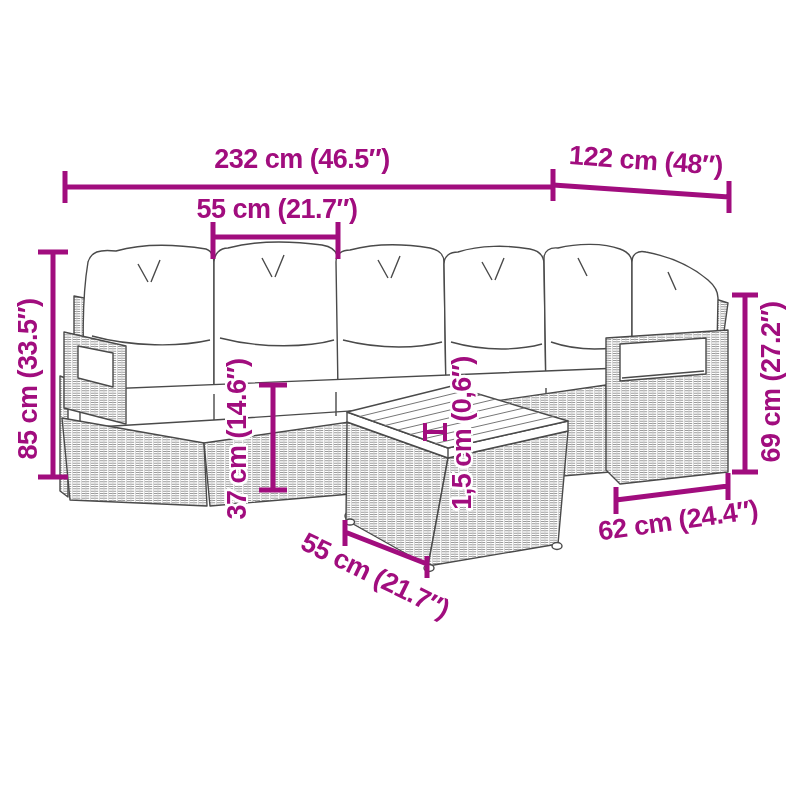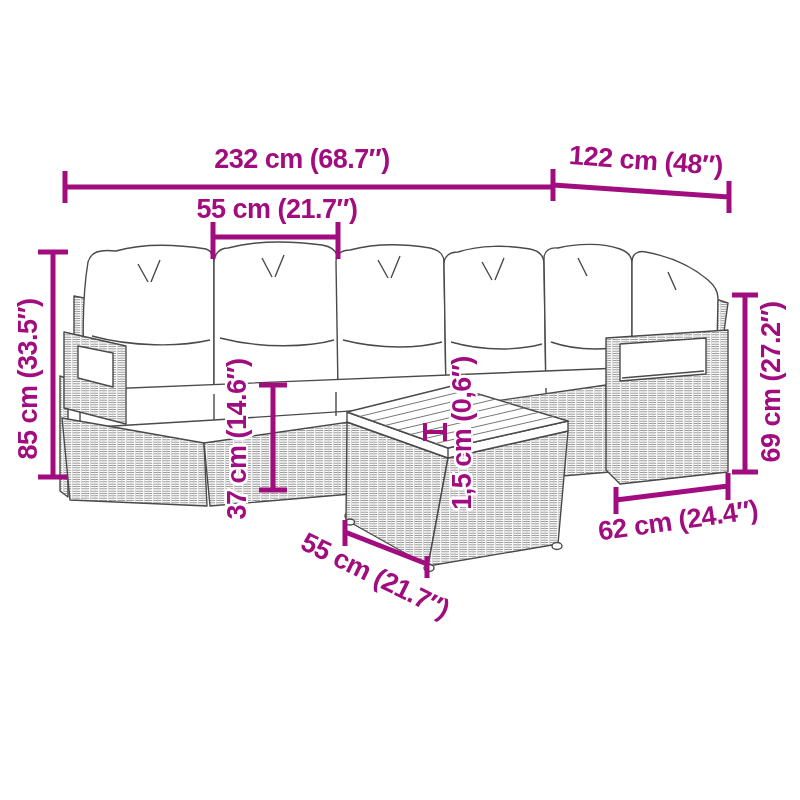--- a/index.html
+++ b/index.html
@@ -122,21 +122,21 @@
       </g>
       <g>
         <path d="M616,500 L728,486 M616,487 V514 M728,473 V500"></path>
       </g>
       <g>
         <path d="M745,295 V472 M732,295 H758 M732,472 H758"></path>
       </g>
     </g>
   </svg>
 
-  <div class="dim-label" style="left:302px;top:159px;">232 cm (68.7″)</div>
+  <div class="dim-label" style="left:302px;top:159px;">232 cm (46.5″)</div>
 
   <div class="dim-label rot-4" style="left:646px;top:161px;">122 cm (48″)</div>
 
   <div class="dim-label" style="left:277px;top:209px;">55 cm (21.7″)</div>
 
   <div class="dim-label rot-m90" style="left:28px;top:379px;">85 cm (33.5″)</div>
 
   <div class="dim-label rot-m90" style="left:237px;top:439px;">37 cm (14.6″)</div>
 
   <div class="dim-label rot-m90" style="left:462px;top:433px;">1,5 cm (0,6″)</div>

